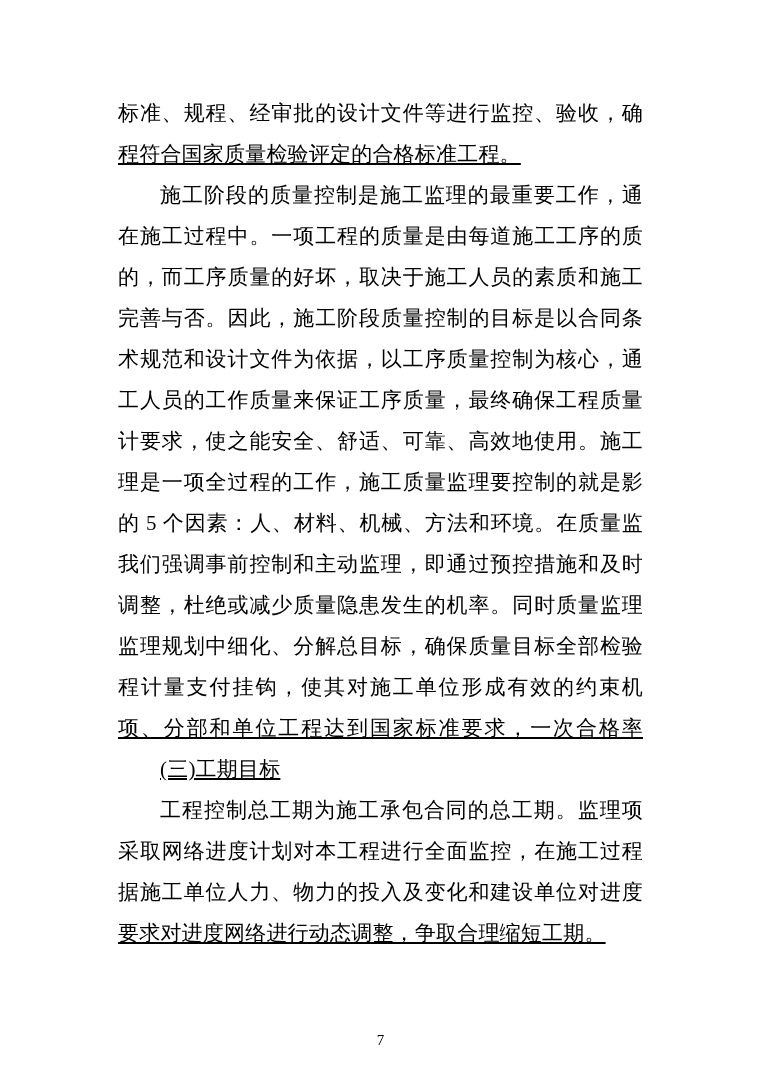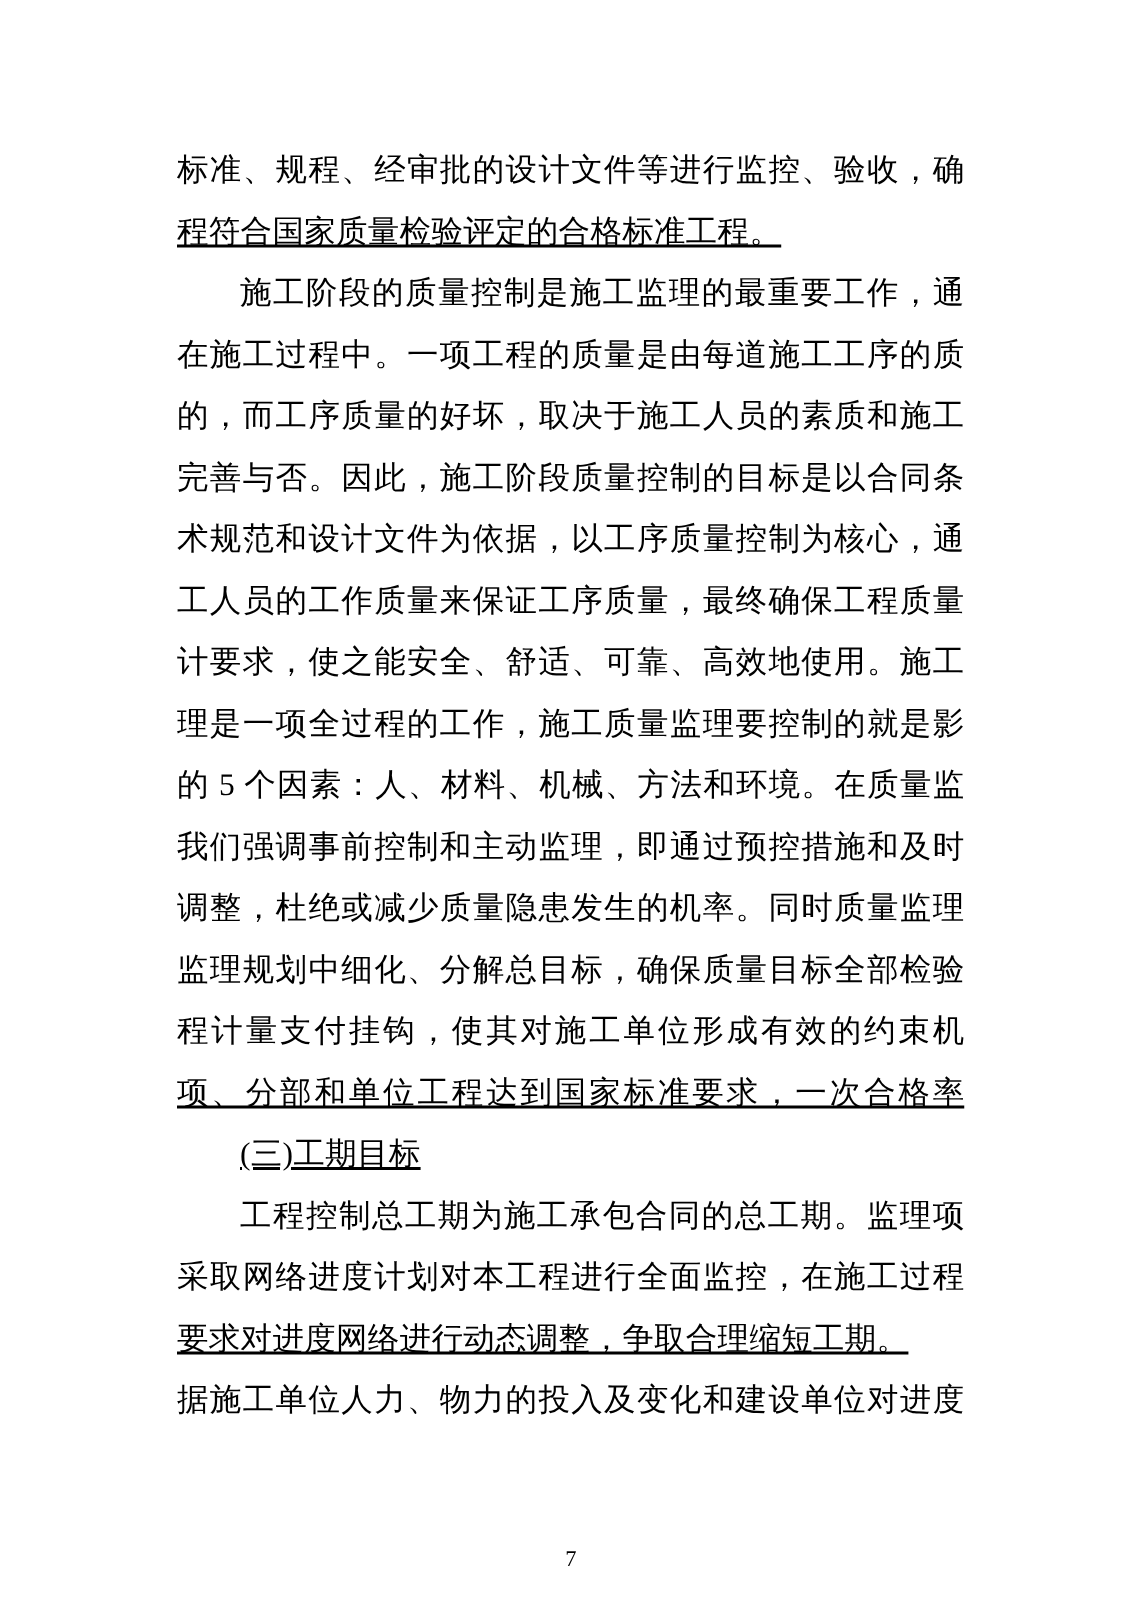--- a/index.html
+++ b/index.html
@@ -67,18 +67,18 @@
     <div class="line">理是一项全过程的工作，施工质量监理要控制的就是影响质量</div>
     <div class="line">的 5 个因素：人、材料、机械、方法和环境。在质量监理中，</div>
     <div class="line">我们强调事前控制和主动监理，即通过预控措施和及时的反馈</div>
     <div class="line">调整，杜绝或减少质量隐患发生的机率。同时质量监理将与工</div>
     <div class="line">监理规划中细化、分解总目标，确保质量目标全部检验批、分</div>
     <div class="line">程计量支付挂钩，使其对施工单位形成有效的约束机制。并在</div>
     <div class="line end">项、分部和单位工程达到国家标准要求，一次合格率 100%。</div>
     <div class="line indent end">(三)工期目标</div>
     <div class="line indent">工程控制总工期为施工承包合同的总工期。监理项目部将</div>
     <div class="line">采取网络进度计划对本工程进行全面监控，在施工过程中，根</div>
+    <div class="line">据施工单位人力、物力的投入及变化和建设单位对进度的具体</div>
     <div class="line end">要求对进度网络进行动态调整，争取合理缩短工期。</div>
-    <div class="line">据施工单位人力、物力的投入及变化和建设单位对进度的具体</div>
   </div>
 
   <div class="footer">7</div>
 </div>
 
 </body></html>

